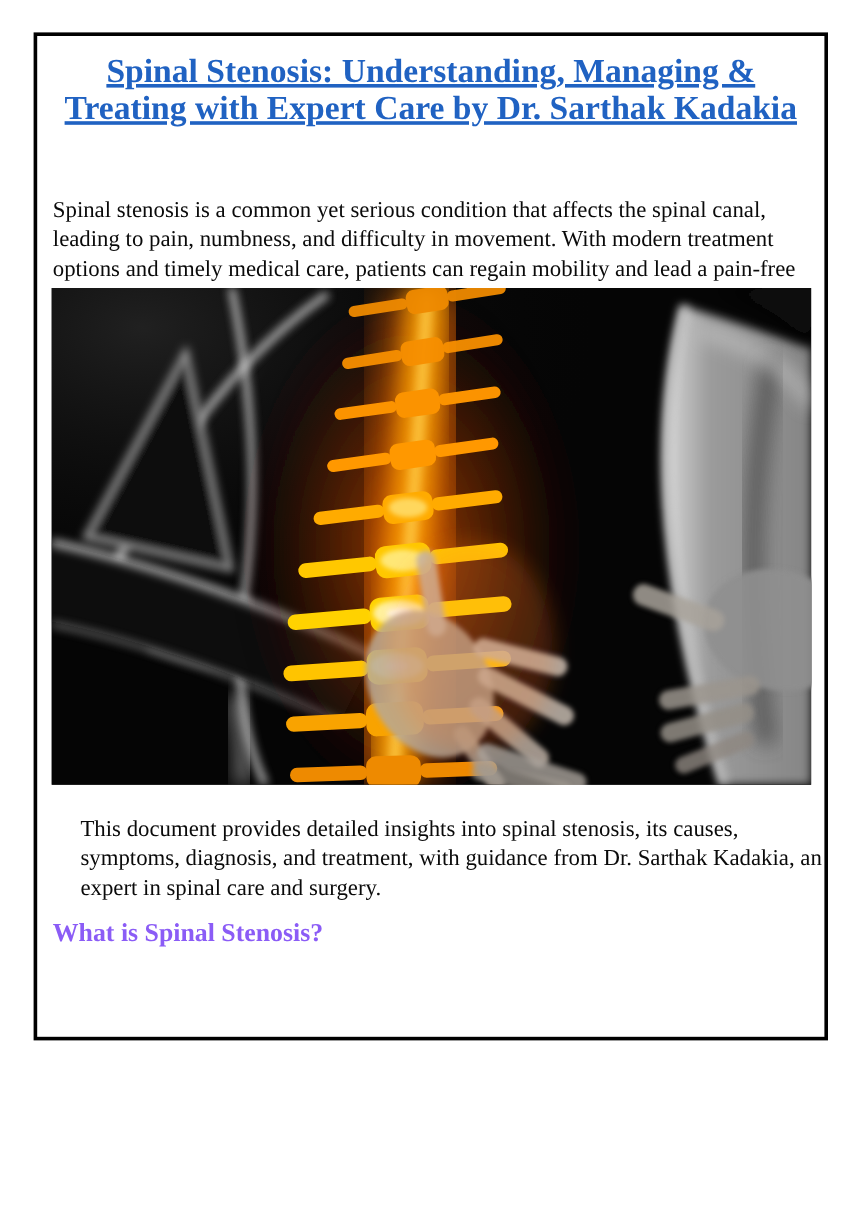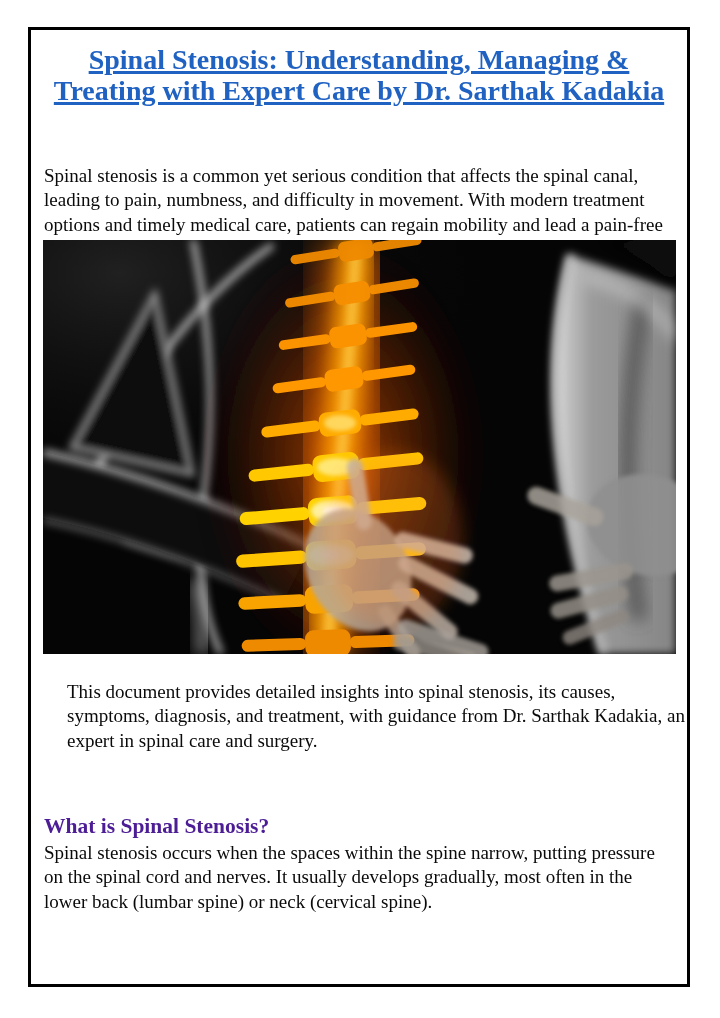--- a/index.html
+++ b/index.html
@@ -6,21 +6,21 @@
   body{
     width:720px;height:1018px;
     background:#ffffff;
     font-family:"Liberation Serif","DejaVu Serif",serif;
     position:relative;
     overflow:hidden;
   }
   .page-frame{
     position:absolute;
     left:28px;top:27px;
-    width:662px;height:960px;
+    width:662px;height:840px;
     border:3px solid #000000;
     box-sizing:border-box;
     background:#ffffff;
   }
   .pre{white-space:pre-line;}
   .doc-title{
     position:absolute;
     left:0;top:14px;width:656px;
     text-align:center;
     font-size:28px;
@@ -39,25 +39,25 @@
     margin:0;
     font-size:19px;
     line-height:24.4px;
     color:#0a0a0a;
   }
   .p1{top:98px;margin-top:36px;}
   .p2{top:650px;margin-left:23px;}
   .p3{top:811px;}
   .section-heading{
     position:absolute;
-    left:13px;top:784px;
+    left:13px;top:735px;
     margin:0;
     font-size:21.5px;
     font-weight:bold;
-    color:#4c1d95;
+    color:#8b5cf6;
     text-align:center;
   }
   .figure{
     position:absolute;
     left:12px;top:210px;
     width:633px;height:414px;
     background:#050505;
     overflow:hidden;
   }
   .figure svg{display:block;}
@@ -206,17 +206,14 @@
       </g>
     </svg>
   </div>
 
   <p class="body-par p2 pre">This document provides detailed insights into spinal stenosis, its causes,
 symptoms, diagnosis, and treatment, with guidance from Dr. Sarthak Kadakia, an
 expert in spinal care and surgery.</p>
 
   <h2 class="section-heading">What is Spinal Stenosis?</h2>
 
-  <p class="body-par p3 pre">Spinal stenosis occurs when the spaces within the spine narrow, putting pressure
-on the spinal cord and nerves. It usually develops gradually, most often in the
-lower back (lumbar spine) or neck (cervical spine).</p>
 
 </div>
 
 </body></html>

